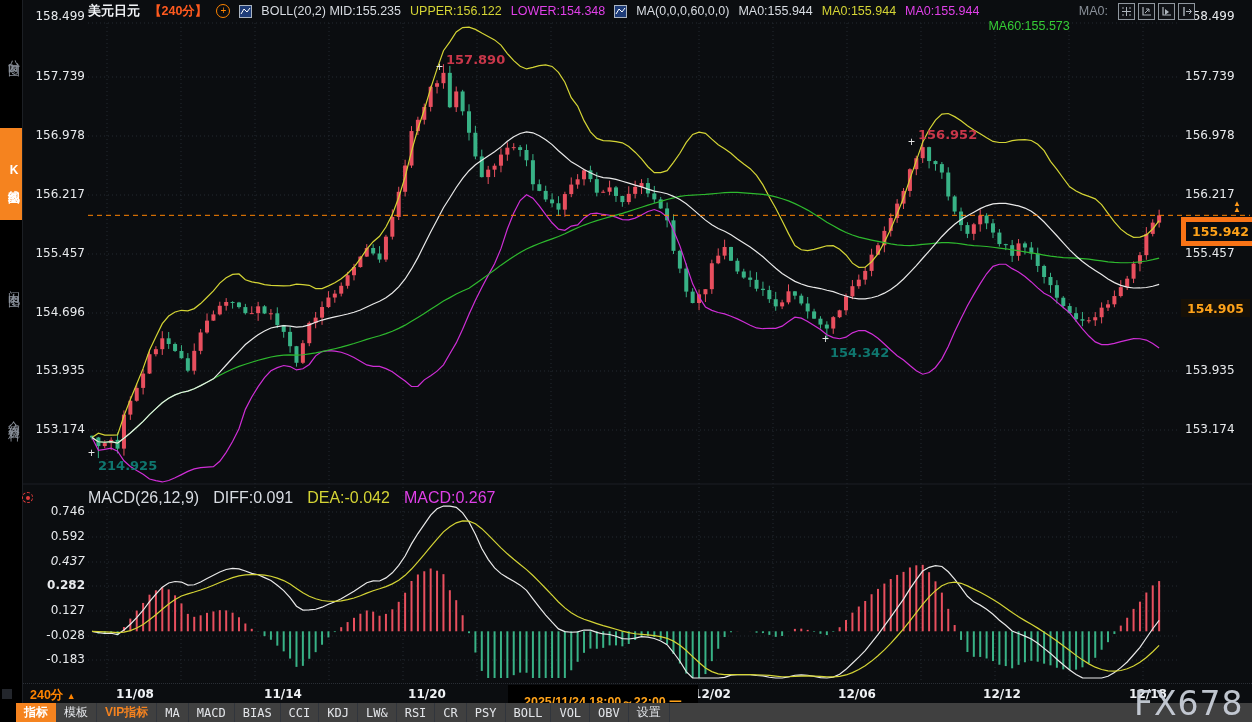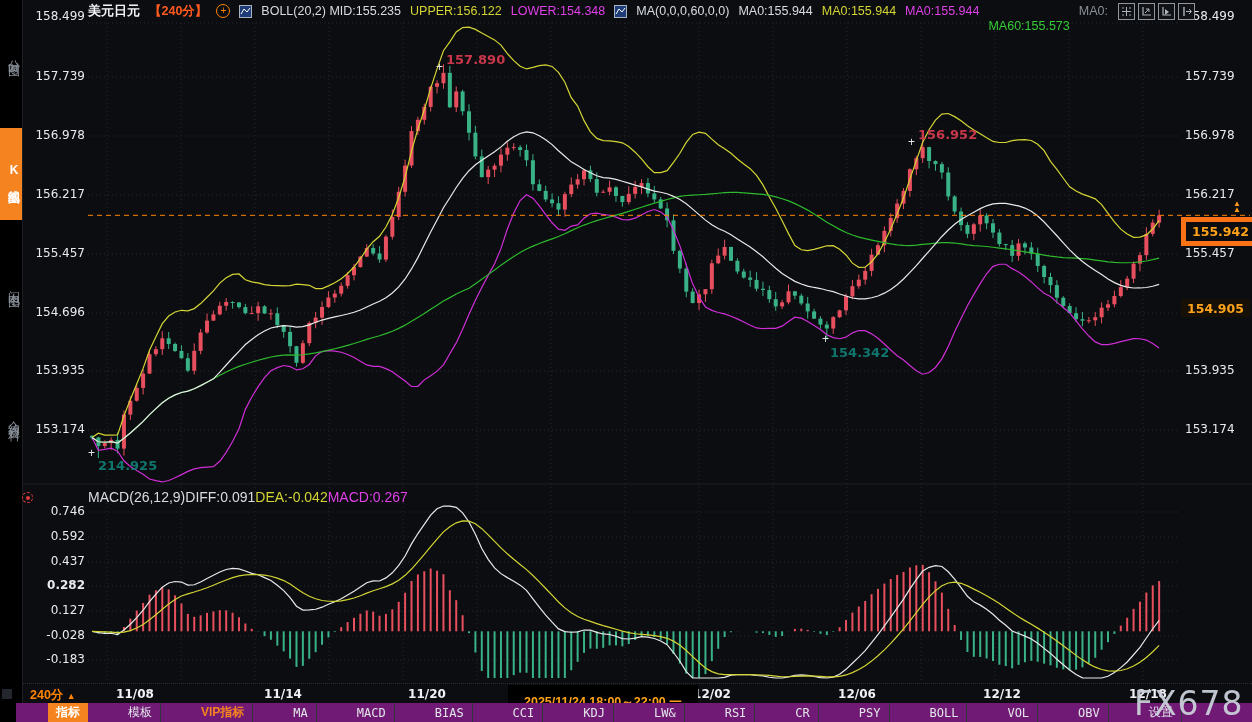--- a/index.html
+++ b/index.html
@@ -30,32 +30,32 @@
   .badge1{position:absolute;left:1181px;top:217px;width:69px;height:19px;border:5px solid #f97316;background:#0b0d10;
           color:#ffa31a;font-size:12.5px;font-weight:bold;display:flex;align-items:center;justify-content:center;z-index:7;font-family:"DejaVu Sans",sans-serif;}
   .badge2{position:absolute;left:1181px;top:299px;width:69px;height:18px;background:#161007;
           color:#ffa31a;font-size:12.5px;font-weight:bold;display:flex;align-items:center;justify-content:center;z-index:7;font-family:"DejaVu Sans",sans-serif;}
   .lvl-marker{position:absolute;left:1233px;top:201px;color:#ff9a1a;font-size:8px;line-height:6px;z-index:7;text-align:center;}
   
   .ann{position:absolute;font-weight:bold;font-size:13px;z-index:6;font-family:"DejaVu Sans",sans-serif;}
   .ann-red{color:#c9374a;} .ann-grn{color:#0f766e;}
   .cross{position:absolute;color:#e6e6e6;font-size:12px;font-weight:normal;z-index:6;line-height:10px;}
   
-  .macd-hdr{position:absolute;left:88px;top:489px;display:flex;font-size:14px;color:#d8dce2;z-index:6;white-space:nowrap;}
+  .macd-hdr{position:absolute;left:88px;top:489px;display:flex;gap:14px;font-size:16px;color:#d8dce2;z-index:6;white-space:nowrap;}
   .dot-ico{position:absolute;left:22px;top:492px;width:9px;height:9px;border:1px dashed #e03b3b;border-radius:50%;z-index:6;cursor:pointer;}
   .dot-ico::after{content:"";position:absolute;left:2.5px;top:2.5px;width:4px;height:4px;background:#e03b3b;border-radius:50%;}
   
   .trow{position:absolute;left:0;top:683px;width:1252px;height:20px;border-top:1px dotted #2a2e35;z-index:5;}
   .period{position:absolute;left:30px;top:3px;color:#ff8400;font-weight:bold;font-size:12.5px;cursor:pointer;}
   .period .tri{font-size:9px;}
   .date{position:absolute;top:3px;transform:translateX(-50%);color:#f0f2f5;font-weight:bold;font-size:12px;font-family:"DejaVu Sans",sans-serif;}
   .sel-range{position:absolute;left:508px;top:1px;height:34px;background:#000;color:#ffa31a;font-weight:bold;
              font-size:12.5px;padding:0 16px;display:flex;align-items:center;z-index:6;}
   
-  .toolbar{position:absolute;left:0;top:703px;width:1252px;height:19px;background:#701a75;display:flex;align-items:stretch;z-index:9;gap:32px;}
+  .toolbar{position:absolute;left:0;top:703px;width:1252px;height:19px;background:#404040;display:flex;align-items:stretch;z-index:9;}
   .tb-corner{width:16px;background:#000;position:relative;}
   .tb-corner i{position:absolute;left:2px;top:-14px;width:10px;height:10px;background:#23262c;}
   .tbtn{display:flex;align-items:center;padding:0 8px;color:#e3e5e9;font-size:12px;border-right:1px solid #31353c;cursor:pointer;
         font-family:"DejaVu Sans Mono","Liberation Mono",monospace;}
   .tbtn.cn{font-family:"Liberation Sans",sans-serif;}
   .tbtn.active{background:#f5831f;color:#fff;font-weight:bold;border-right:none;}
   .tbtn.vip{color:#f5831f;font-weight:bold;}
   
   .watermark{position:absolute;left:1134px;top:684px;font-size:33px;color:#ccd2dc;opacity:.93;z-index:20;
              font-family:"DejaVu Sans",sans-serif;letter-spacing:1px;}
@@ -681,21 +681,21 @@
     <span class="ptick" style="top:187px;">156.217</span>
     <span class="ptick" style="top:246px;">155.457</span>
     <span class="ptick" style="top:305px;">154.696</span>
     <span class="ptick" style="top:363px;">153.935</span>
     <span class="ptick" style="top:422px;">153.174</span>
   </div>
 
   <div class="axis-left abs" style="left:30px;top:0;width:55px;height:722px;">
     <span class="mtick" style="top:504px;">0.746</span>
     <span class="mtick" style="top:529px;">0.592</span>
-    <span class="mtick" style="top:554px;">0.437</span>
+    <span class="mtick" style="top:554px;font-style:italic;">0.437</span>
     <span class="mtick" style="top:578px;font-weight:bold;">0.282</span>
     <span class="mtick" style="top:603px;">0.127</span>
     <span class="mtick" style="top:628px;">-0.028</span>
     <span class="mtick" style="top:652px;">-0.183</span>
   </div>
 
   <div class="axis-right abs" style="left:1185px;top:0;width:65px;height:722px;">
     <span class="ptick" style="top:9px;">158.499</span>
     <span class="ptick" style="top:69px;">157.739</span>
     <span class="ptick" style="top:128px;">156.978</span>

